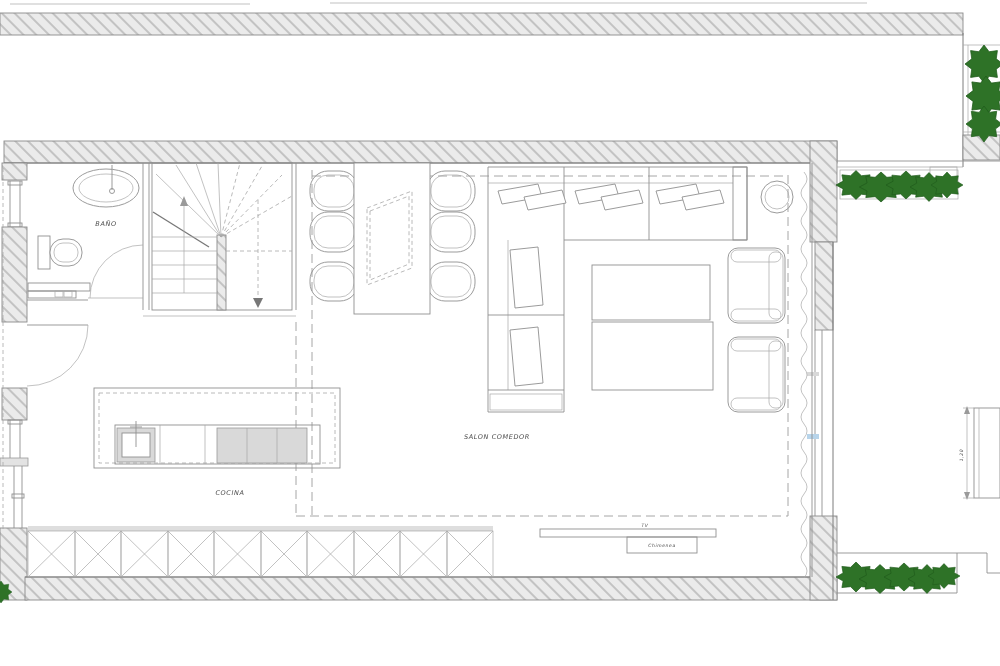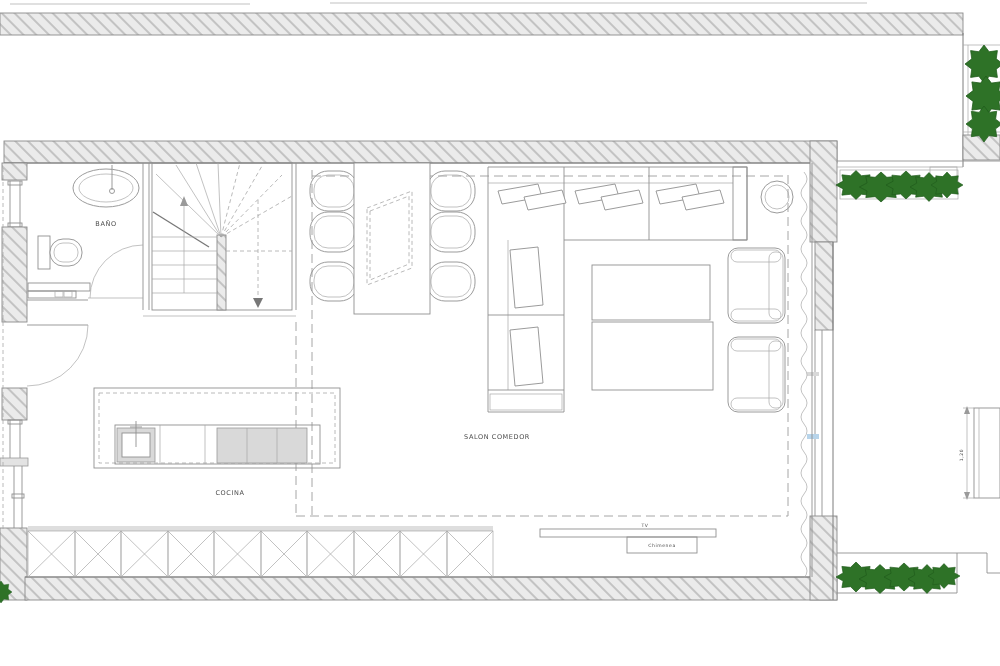--- a/index.html
+++ b/index.html
@@ -10,21 +10,21 @@
     --line-medium:#909090;
     --line-light:#a8a8a8;
     --dash-line:#9c9c9c;
     --appliance-gray:#d9d9d9;
     --plant-green:#2e7227;
     --plant-green-dark:#1f5a1b;
     --label-text:#4c4c4c;
     --glass-blue:#b7d4ea;
   }
   html,body{margin:0;padding:0;background:var(--background);}
-  .plan-wrap{width:1000px;height:666px;position:relative;background:var(--background);overflow:hidden;}
+  .plan-wrap{width:1000px;height:666px;position:relative;background:var(--background);overflow:hidden;font-style:italic;}
   svg{display:block;}
   .lbl{font-family:"DejaVu Sans", sans-serif;fill:var(--label-text);letter-spacing:.6px;}
   .w{stroke:var(--line-strong);stroke-width:1;fill:none;}
   .f{stroke:var(--line-medium);stroke-width:.9;fill:#fff;}
   .fn{stroke:var(--line-medium);stroke-width:.9;fill:none;}
   .thin{stroke:var(--line-light);stroke-width:.7;fill:none;}
   .dash{stroke:var(--dash-line);stroke-width:.9;fill:none;stroke-dasharray:9 5;}
   .dashfine{stroke:var(--line-light);stroke-width:.8;fill:none;stroke-dasharray:4 3;}
   .hatchfill{fill:url(#hatch);stroke:#8a8a8a;stroke-width:.9;}
   .gray{fill:var(--appliance-gray);stroke:#9a9a9a;stroke-width:.8;}

